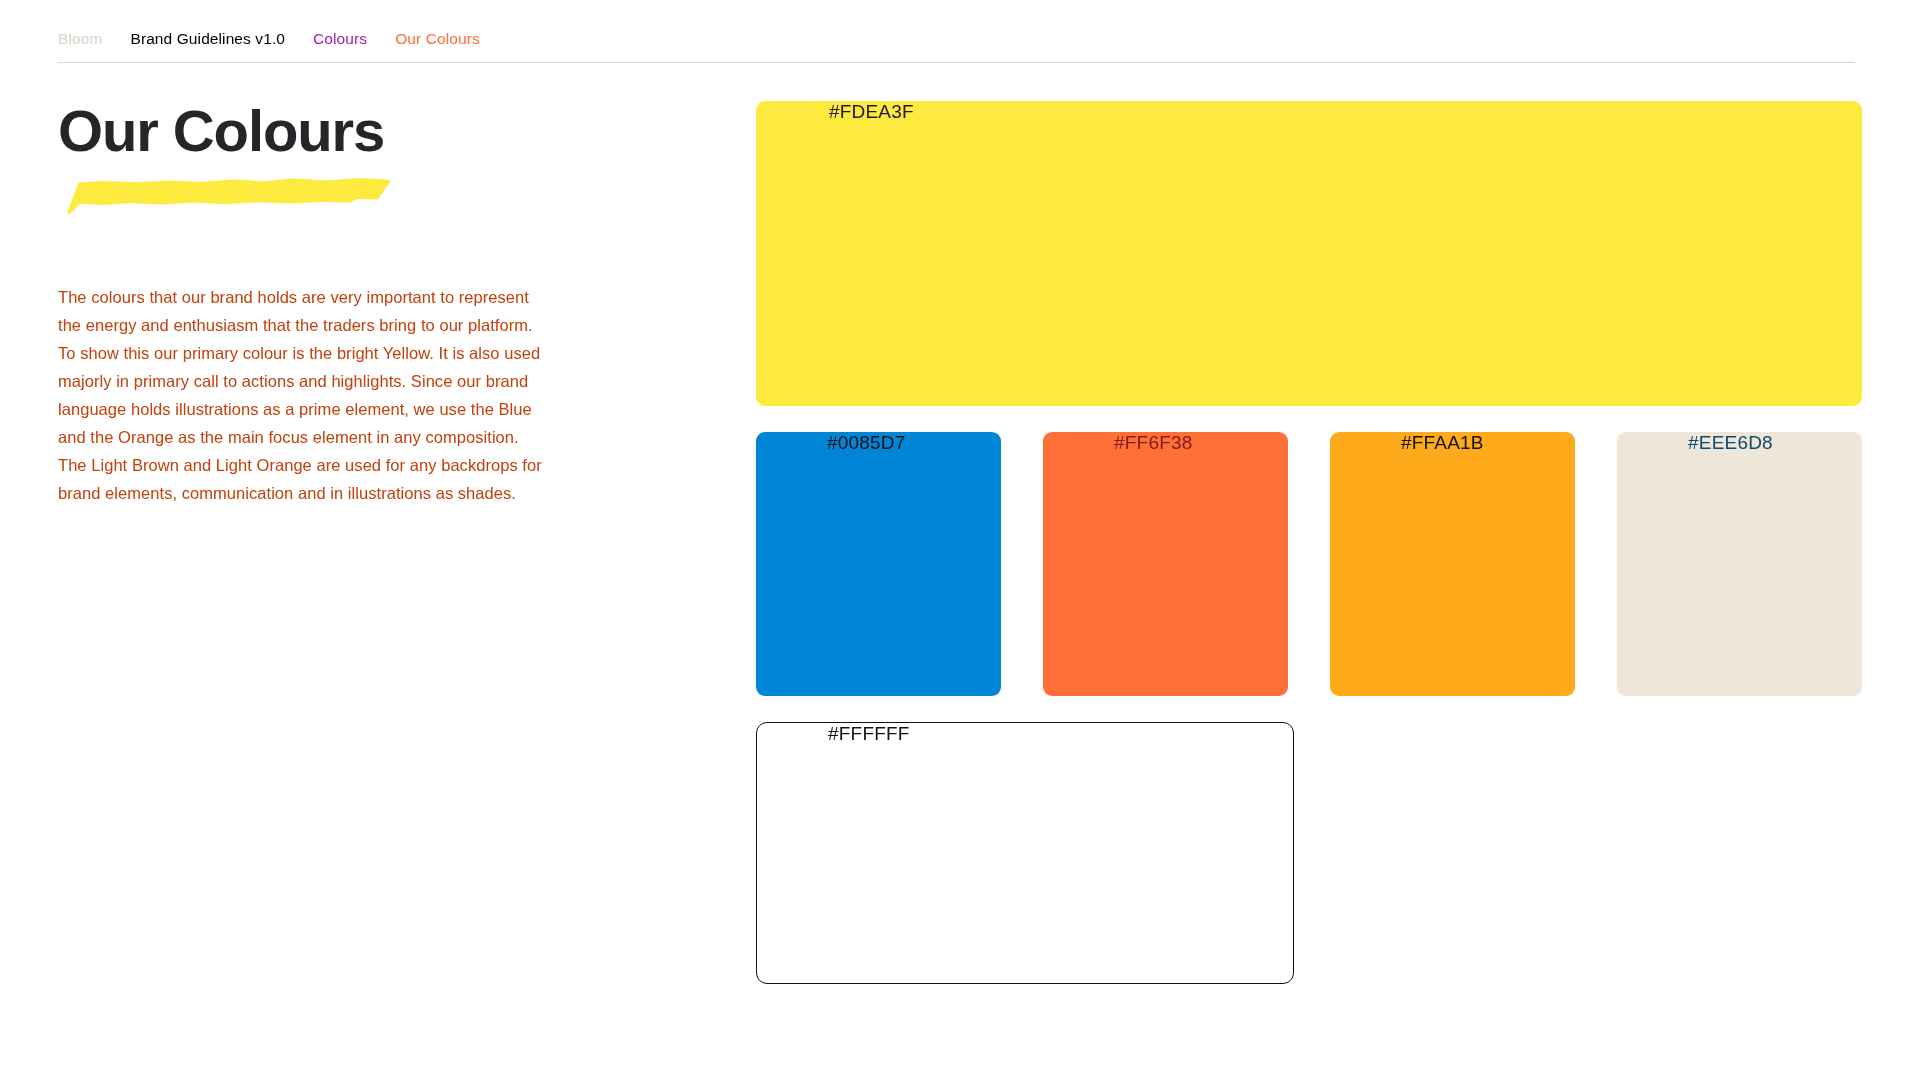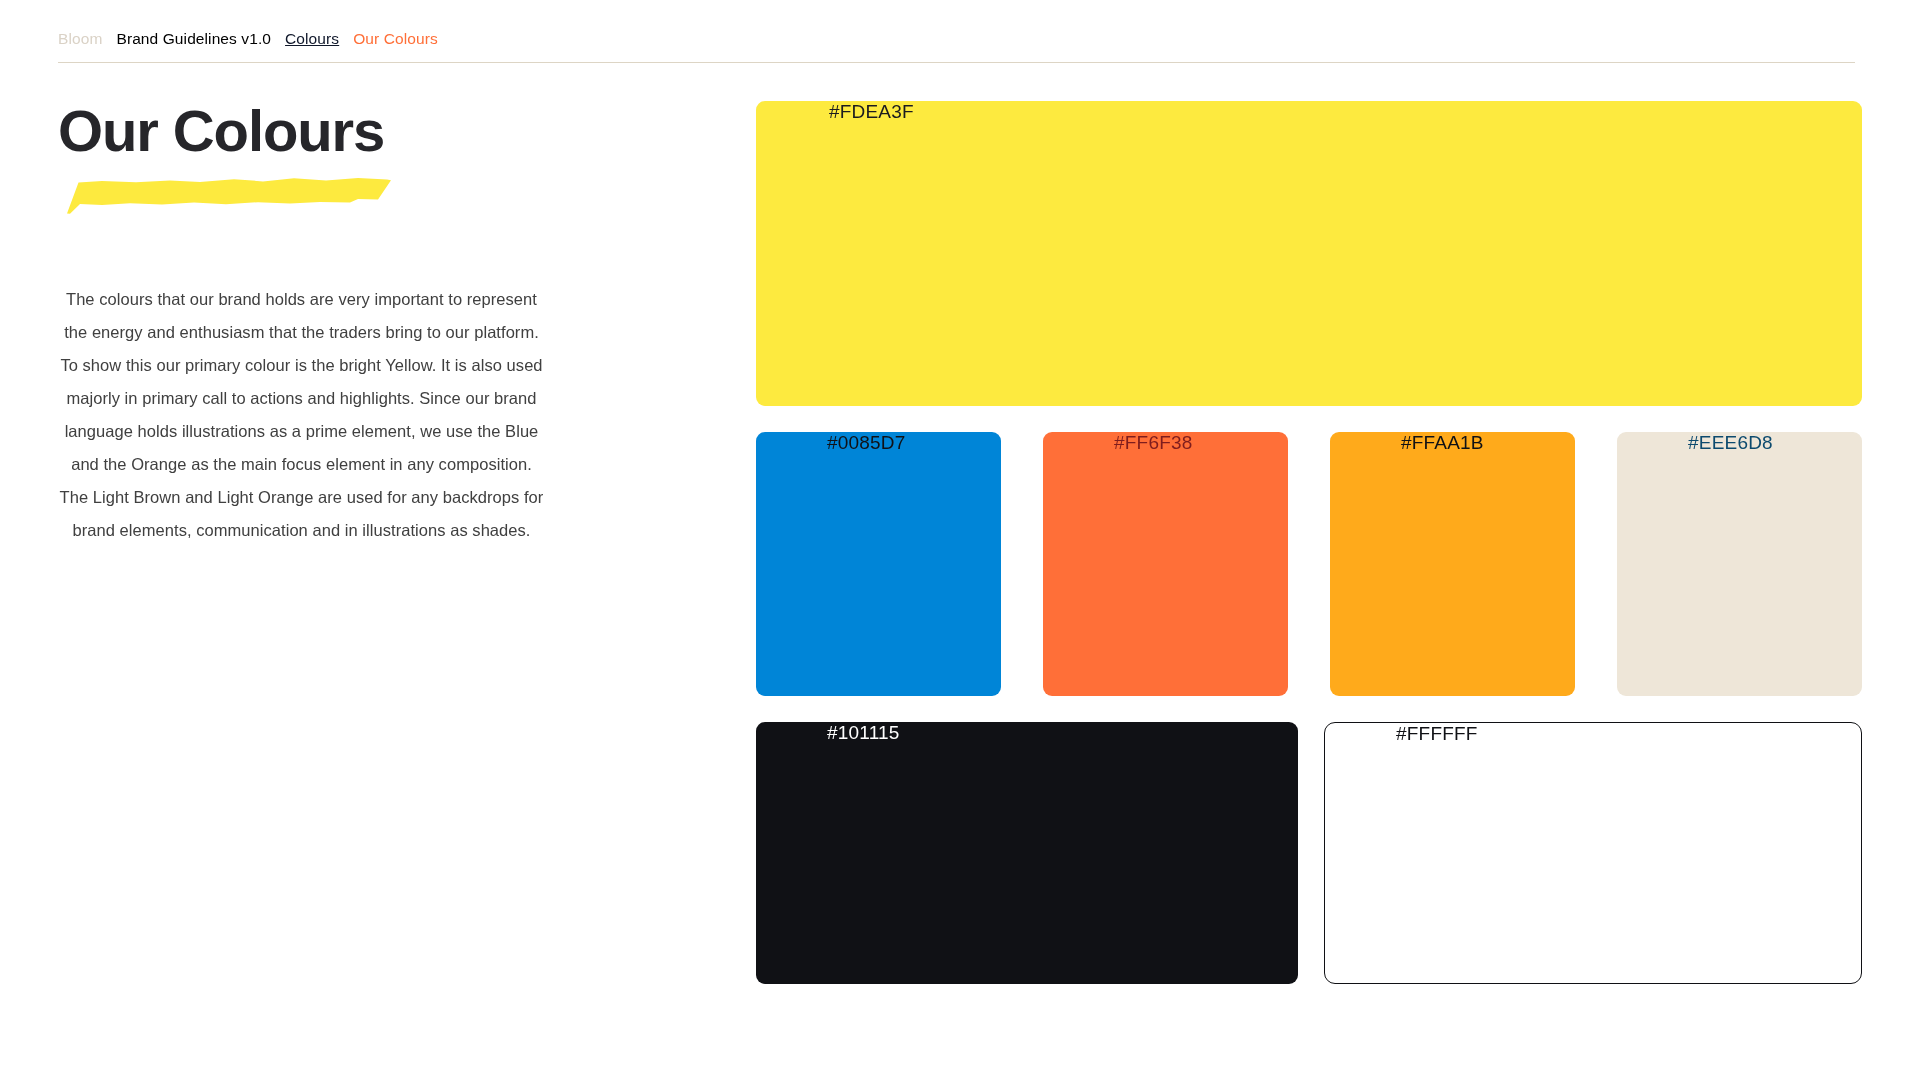--- a/index.html
+++ b/index.html
@@ -8,21 +8,21 @@
     background:#ffffff;
     font-family:"Liberation Sans", sans-serif;
     overflow:hidden;
   }
 
   
   .breadcrumb-bar{
     position:absolute;
     left:58px; top:28px;
     display:flex; align-items:center;
-    gap:14px;
+    gap:28px;
     height:22px;
   }
   .crumb{
     font-size:15.5px;
     letter-spacing:0.1px;
     color:#dad2c6;
     white-space:nowrap;
     line-height:22px;
   }
   .crumb.active{ color:#FF6F38; }
@@ -56,24 +56,23 @@
     position:absolute;
     left:0; top:0;
     width:340px; height:40px;
     overflow:visible;
   }
 
   .intro-paragraph{
     margin-top:62px;
     width:487px;
     font-size:16.5px;
-    line-height:33px;
-    color:#404040;
+    line-height:28px;
+    color:#c2410c;
     letter-spacing:0.05px;
-    text-align:center;
   }
 
   
   .swatch-area{
     position:absolute;
     left:756px; top:101px;
     width:1106px;
   }
   .swatch{
     position:relative;
@@ -111,21 +110,21 @@
   .row-duo .swatch-label{ margin-bottom:38px; padding-left:31px; }
 
   .bordered{ border:1.6px solid #101115; }
 </style>
 </head>
 <body>
 
 <nav class="breadcrumb-bar">
   <span class="crumb" style="color: rgb(218, 210, 198);">Bloom</span>
   <span class="crumb" style="color: #000000;">Brand Guidelines v1.0</span>
-  <span class="crumb" style="color: #0f172a; text-decoration: underline;">Colours</span>
+  <span class="crumb" style="color: #a21caf;">Colours</span>
   <span class="crumb active" style="color: rgb(255, 111, 56);">Our Colours</span>
 </nav>
 <div class="breadcrumb-divider" style="background: rgb(221, 213, 197);"></div>
 
 <div class="left-col">
 
   <h1 class="page-title" style="color: rgb(38, 38, 42);">Our Colours</h1>
 
   <div class="title-underline-wrap">
     <svg class="title-underline" viewBox="0 0 340 40" preserveAspectRatio="none">
@@ -155,21 +154,18 @@
     </div>
     <div class="swatch" style="background: rgb(255, 170, 27);">
       <span class="swatch-label" style="color: rgb(16, 17, 21);">#FFAA1B</span>
     </div>
     <div class="swatch" style="background: rgb(238, 230, 216);">
       <span class="swatch-label" style="color: #0c4a6e;">#EEE6D8</span>
     </div>
   </div>
 
   <div class="row-duo">
-    <div class="swatch swatch-dark" style="background: rgb(16, 17, 21);">
-      <span class="swatch-label" style="color: rgb(255, 255, 255);">#101115</span>
-    </div>
     <div class="swatch swatch-white bordered" style="background: rgb(255, 255, 255); border-radius: 11px;">
       <span class="swatch-label" style="color: rgb(16, 17, 21);">#FFFFFF</span>
     </div>
   </div>
 
 </div>
 
 </body></html>

